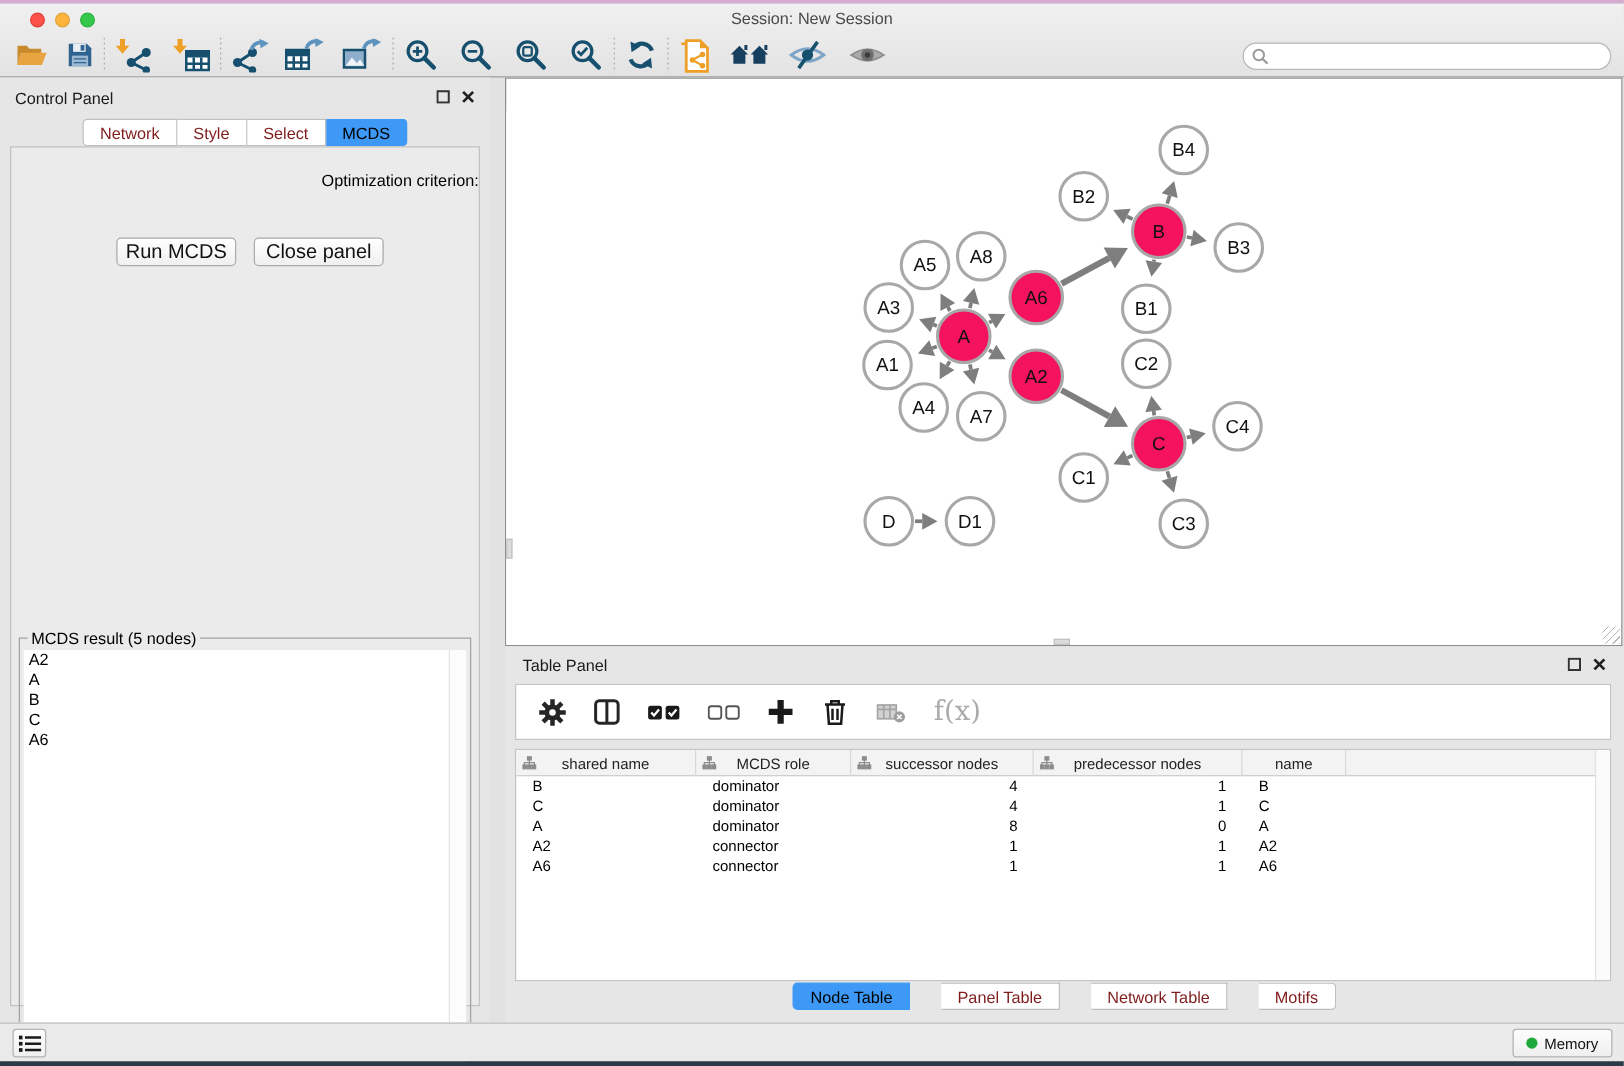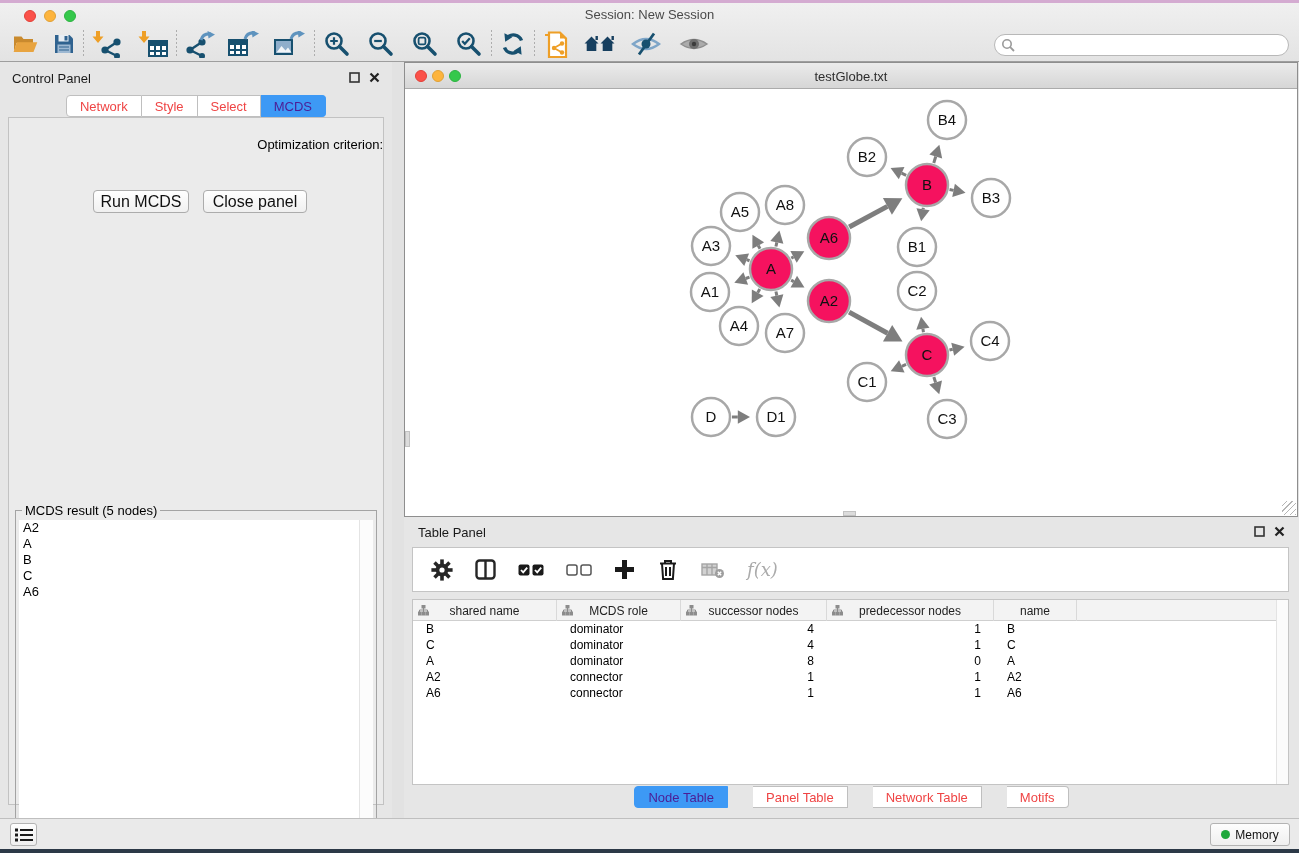--- a/index.html
+++ b/index.html
@@ -28,24 +28,24 @@
 
   
   .panel-title { font-size:13px; color:#1A1A1A; }
   .panel-icons { position:absolute; display:flex; gap:9px; align-items:center; }
 
   
   #control-panel { left:0; top:62px; width:392px; height:756px; background:#E6E6E6; }
   #cp-header { position:absolute; left:12px; top:9px; }
   #cp-tabs { position:absolute; left:0; top:33px; width:100%; display:flex; justify-content:center; z-index:2; }
   .tab { height:22px; padding:0 13px; background:#FFF; border:1px solid #BFBFBF;
-    border-left:none; font-size:13px; color:#ef4444; display:flex; align-items:center; }
+    border-left:none; font-size:13px; color:#7f1d1d; display:flex; align-items:center; }
   .tab:first-child { border-left:1px solid #BFBFBF; border-radius:4px 0 0 4px; }
   .tab:last-child { border-radius:0 4px 4px 0; }
-  .tab.active { background:#3D99F5; border-color:#3D99F5; color:#4c1d95; }
+  .tab.active { background:#3D99F5; border-color:#3D99F5; color:#000000; }
   #cp-content { position:absolute; left:8px; top:55px; width:376px; height:688px;
     background:#EBEBEB; border:1px solid #C2C2C2; }
   #opt-label { position:absolute; top:19px; width:100%; text-align:right; font-size:13px; }
   #criterion-select { position:absolute; left:34px; top:40px; width:314px; height:23px;
     background:#FFF; border:1px solid #A9A9A9; border-radius:4px; font-size:13px;
     display:flex; align-items:center; padding-left:8px; }
   #criterion-stepper { position:absolute; right:0; top:-1px; width:20px; height:23px;
     background:linear-gradient(#6FB1F7,#2E88EE); border-radius:0 4px 4px 0;
     display:flex; flex-direction:column; align-items:center; justify-content:center; gap:2px; }
   .chev { width:0; height:0; border-left:4px solid transparent; border-right:4px solid transparent; }
@@ -75,21 +75,21 @@
   #handle-bottom { position:absolute; left:438px; bottom:0px; width:13px; height:5px;
     background:#DCDCDC; border:1px solid #C2C2C2; }
   #grip { position:absolute; right:1px; bottom:1px; width:14px; height:14px;
     background:repeating-linear-gradient(135deg, transparent 0 3px, #B5B5B5 3px 4px); }
 
   
   #table-panel { left:404px; top:517px; width:895px; height:301px; background:#E6E6E6; }
   #tp-header { position:absolute; left:14px; top:8px; }
   #tp-toolbar { position:absolute; left:8px; top:30px; width:877px; height:45px;
     background:#FFF; border:1px solid #C4C4C4; display:flex; align-items:center; gap:22px; padding-left:18px; }
-  .fx { font-family:"DejaVu Serif",serif; font-style:italic; font-size:18px; color:#ABABAB;text-align:right; }
+  .fx { font-family:"DejaVu Serif",serif; font-size:22px; color:#ABABAB;text-align:right; }
   #tp-table { position:absolute; left:8px; top:82px; width:877px; height:186px;
     background:#FFF; border:1px solid #C4C4C4; overflow:hidden; }
   #tp-track { position:absolute; top:0; right:0; bottom:0; width:12px; background:#FBFBFB; border-left:1px solid #E3E3E3; }
   #thead { display:flex; height:21px; background:#F3F3F3; border-bottom:1px solid #CFCFCF; }
   .th { position:relative; height:21px; border-right:1px solid #D9D9D9; display:flex;
     align-items:center; justify-content:center; font-size:12px; color:#222; }
   .tree-ic { position:absolute; left:5px; top:5px; }
   .tr { display:flex; height:16px; align-items:center; }
   .td { font-size:12px; color:#000; padding:0 13px; white-space:nowrap; overflow:hidden; }
   #tp-tabs { position:absolute; left:0; bottom:10px; width:100%; display:flex; justify-content:center;gap:25px; }
@@ -301,26 +301,20 @@
             <div class="result-item">B</div>
             <div class="result-item">C</div>
             <div class="result-item">A6</div>
           </div>
         <div id="result-track"></div>
       </div>
     </div>
   </div>
 
   <div id="net-window" class="abs">
-    <div id="net-titlebar">
-      <span class="light" style="left:10px;background:#FB5149;border:1px solid #E24038;"></span>
-      <span class="light" style="left:27px;background:#FDB43D;border:1px solid #E0A136;"></span>
-      <span class="light" style="left:44px;background:#35C84B;border:1px solid #2DB342;"></span>
-      <div id="net-title">testGlobe.txt</div>
-    </div>
     <div id="net-canvas">
       <svg id="graph-svg" width="892" height="427">
           <line x1="344.52383930205286" y1="171.7674717324536" x2="341.6691016809383" y2="170.67315564435967" stroke="#7E7E7E" stroke-width="3"></line>
           <polygon points="330.2773990498533,166.30633630244375 344.0672729588757,164.41705665843594 339.2709304030009,176.9292546302834" fill="#7E7E7E"></polygon>
           <line x1="355.01124522107034" y1="159.7948702451939" x2="353.25088837196137" y2="156.5580850710258" stroke="#7E7E7E" stroke-width="3"></line>
           <polygon points="347.42207061965956,145.84058146195474 359.13673051792665,153.3570130267289 347.3650462259961,159.7591571153227" fill="#7E7E7E"></polygon>
           <line x1="370.91502821252493" y1="157.53129959988598" x2="371.8367792296325" y2="153.31758066453722" stroke="#7E7E7E" stroke-width="3"></line>
           <polygon points="374.44388115105875,141.3994004523028 378.38200934618743,154.74934975253362 365.29154911307756,151.88581157654082" fill="#7E7E7E"></polygon>
           <line x1="344.4789624129428" y1="188.11448958200518" x2="340.7436363402428" y2="189.522891215974" stroke="#7E7E7E" stroke-width="3"></line>
           <polygon points="329.32812944623856,193.82709873338544 338.3798502446152,183.2537193971356 343.1074224358704,195.7920630348124" fill="#7E7E7E"></polygon>

